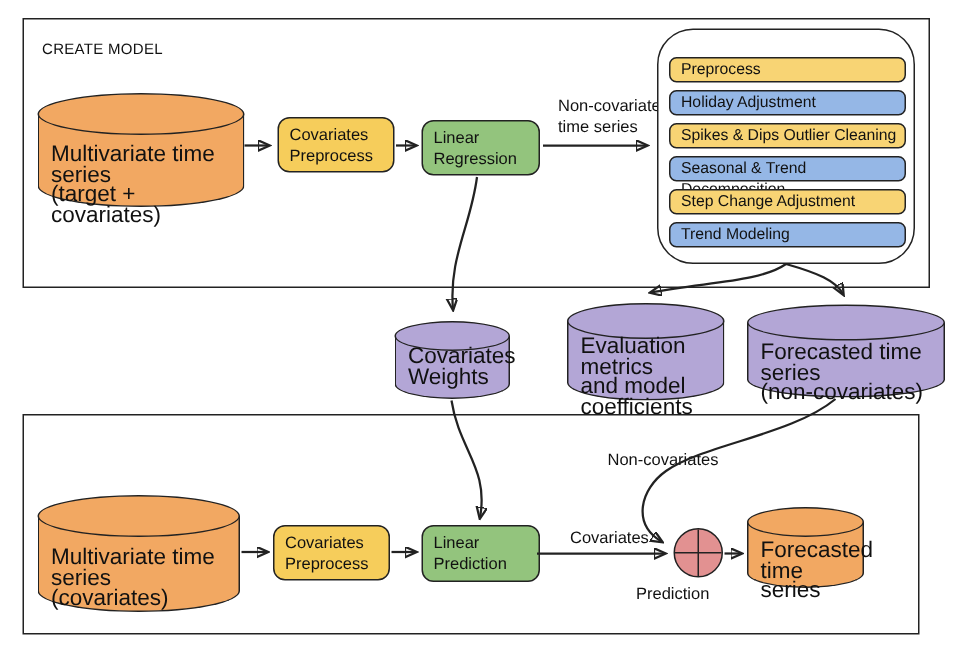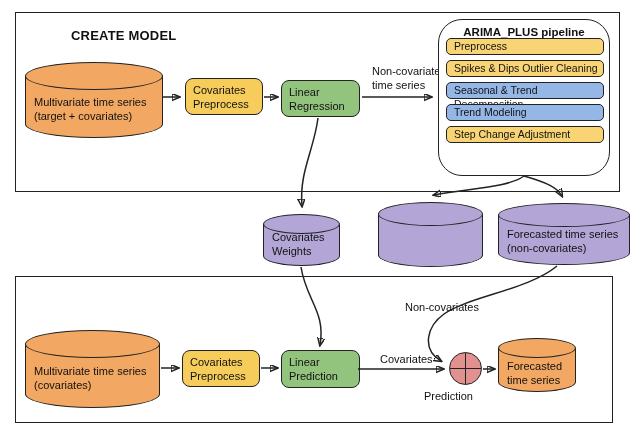--- a/index.html
+++ b/index.html
@@ -4,21 +4,21 @@
 <style>
   html,body{margin:0;padding:0;background:#fff;}
   .stage{
     position:relative;width:636px;height:438px;background:#ffffff;
     font-family:"Liberation Sans", sans-serif;color:#111;overflow:hidden;
   }
   .section-box{
     position:absolute;border:1.6px solid #222;background:transparent;box-sizing:border-box;
   }
   .section-title{
-    position:absolute;font-weight:bold;font-size:13px;letter-spacing:.2px;white-space:pre-line;margin-left:43px;
+    position:absolute;font-weight:normal;font-size:10px;letter-spacing:.2px;white-space:pre-line;
   }
   .pbox{
     position:absolute;border:1.5px solid #222;border-radius:8px;box-sizing:border-box;
     font-size:11px;line-height:13.5px;padding:5px 7px;white-space:pre-line;
   }
   .pbox.yellow{background:var(--yellow);}
   .pbox.green{background:var(--green);}
   .pipeline{
     position:absolute;left:438px;top:19px;width:172px;height:157px;background:#fff;
     border:1.6px solid #222;border-radius:24px;box-sizing:border-box;
@@ -36,21 +36,21 @@
     position:absolute;left:0;right:0;top:var(--ry);bottom:0;background:var(--fill);
     border:1.5px solid #222;border-top:none;box-sizing:border-box;
     border-radius:0 0 50% 50% / 0 0 var(--ry) var(--ry);
   }
   .cyl .top{
     position:absolute;left:0;right:0;top:0;height:calc(var(--ry)*2);background:var(--fill);
     border:1.5px solid #222;border-radius:50%;box-sizing:border-box;
   }
   .cyl .label{
     position:absolute;left:9px;right:3px;top:var(--lt);z-index:2;
-    font-size:11px;line-height:13.5px;white-space:pre-line;
+    font-size:15px;line-height:13.5px;white-space:pre-line;
   }
   .float-label{position:absolute;font-size:11px;line-height:14px;white-space:pre-line;}
   .agg-circle{
     position:absolute;left:449px;top:352px;width:33px;height:33px;border-radius:50%;
     background:var(--red);border:1.6px solid #222;box-sizing:border-box;
   }
   .agg-circle::before{content:"";position:absolute;left:50%;top:0;bottom:0;width:1.6px;margin-left:-0.8px;background:#222;}
   .agg-circle::after{content:"";position:absolute;top:50%;left:0;right:0;height:1.6px;margin-top:-0.8px;background:#222;}
   svg.arrows{position:absolute;left:0;top:0;z-index:5;pointer-events:none;}
   svg.arrows path, svg.arrows line{fill:none;stroke:#222;stroke-width:1.5px;}
@@ -72,40 +72,43 @@
 
   <div class="pbox yellow" style="left:185px;top:78px;width:78px;height:37px;">Covariates
 Preprocess</div>
   <div class="pbox green" style="left:281px;top:80px;width:79px;height:37px;">Linear
 Regression</div>
 
   <div class="float-label" style="left:372px;top:64px;">Non-covariates
 time series</div>
 
   <div class="pipeline">
-    <div class="pipeline-title">ARIMA_PLUS pipeline</div>
     <div class="pipeline-steps">
         <div class="prow yellow">Preprocess</div>
+        <div class="prow blue">Holiday Adjustment</div>
         <div class="prow yellow">Spikes &amp; Dips Outlier Cleaning</div>
         <div class="prow blue">Seasonal &amp; Trend Decomposition</div>
+        <div class="prow yellow">Step Change Adjustment</div>
         <div class="prow blue">Trend Modeling</div>
-        <div class="prow yellow">Step Change Adjustment</div>
       </div>
   </div>
 
   <div class="cyl" style="left:263px;top:214px;width:77px;height:52px;--ry:10px;--fill:var(--purple);--lt:17px;">
     <div class="body"></div>
     <div class="top"></div>
     <div class="label">Covariates
 Weights</div>
   </div>
 
   <div class="cyl" style="left:378px;top:202px;width:105px;height:65px;--ry:12px;--fill:var(--purple);--lt:22px;">
     <div class="body"></div>
     <div class="top"></div>
+    <div class="label">Evaluation metrics
+and model
+coefficients</div>
   </div>
 
   <div class="cyl" style="left:498px;top:203px;width:132px;height:62px;--ry:12px;--fill:var(--purple);--lt:25px;">
     <div class="body"></div>
     <div class="top"></div>
     <div class="label">Forecasted time series
 (non-covariates)</div>
   </div>
 
   <div class="section-box" style="left:15px;top:276px;width:598px;height:147px;"></div>

